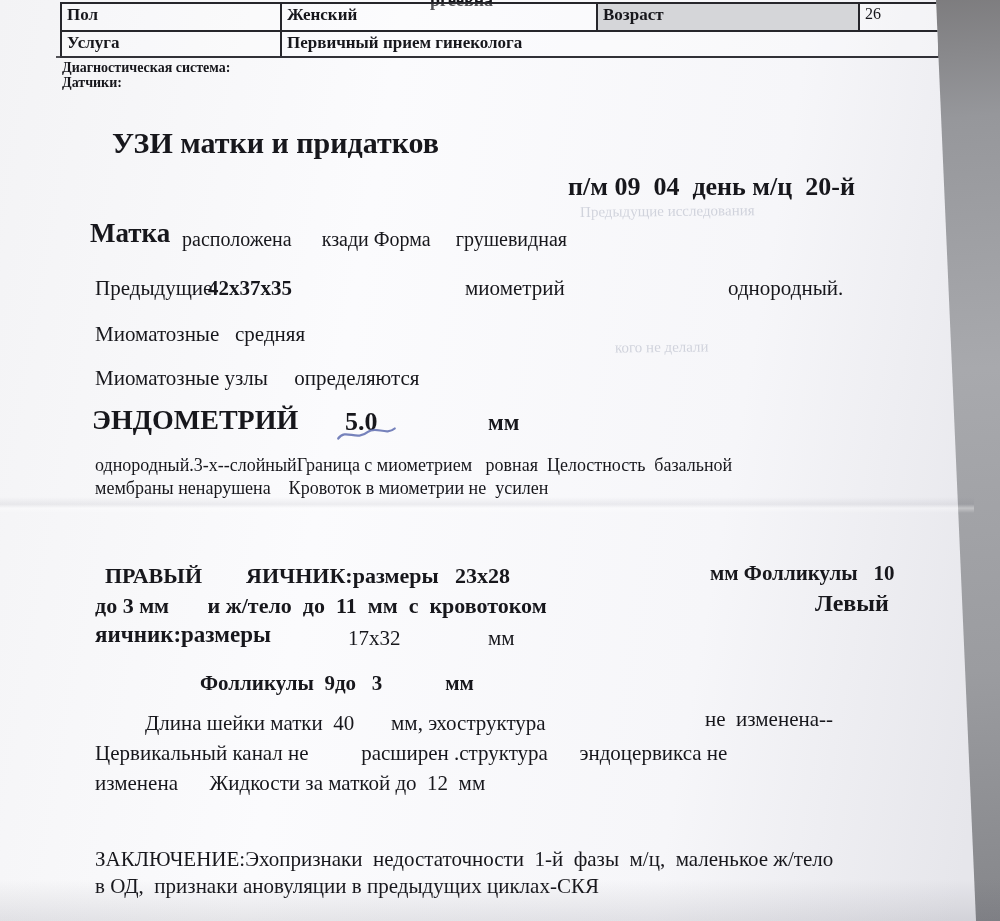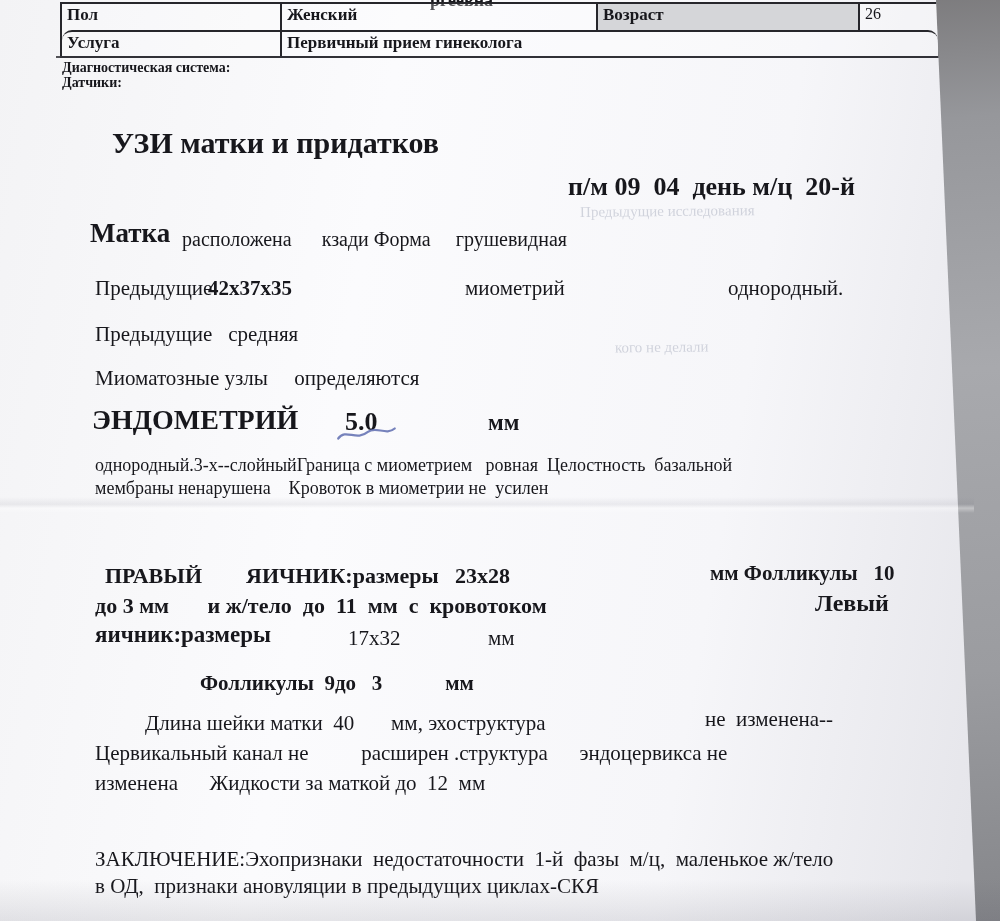--- a/index.html
+++ b/index.html
@@ -47,21 +47,21 @@
 
     <div class="t b" style="left:430px;top:-11px;font-size:18px;">ргеевна</div>
 
     <div class="tbl">
       <div class="trow" style="grid-template-columns:218px 316px 262px 1fr;height:26px;">
         <div class="tcell first b">Пол</div>
         <div class="tcell b">Женский</div>
         <div class="tcell b shade">Возраст</div>
         <div class="tcell" style="font-size:16px;">26</div>
       </div>
-      <div class="trow trow2" style="grid-template-columns:218px 1fr;height:24px;border-radius:10px;">
+      <div class="trow trow2" style="grid-template-columns:218px 1fr;height:24px;">
         <div class="tcell first b">Услуга</div>
         <div class="tcell b">Первичный прием гинеколога</div>
       </div>
     </div>
 
     <div class="hline"></div>
 
     <div class="t b" style="left:62px;top:59px;font-size:14px;">Диагностическая система:</div>
     <div class="t b" style="left:62px;top:74px;font-size:14px;">Датчики:</div>
 
@@ -73,21 +73,21 @@
     <div class="t ghost" style="left:615px;top:338px;font-size:15px;">кого не делали</div>
 
     <div class="t b" style="left:90px;top:216px;font-size:27px;">Матка</div>
     <div class="t" style="left:182px;top:227px;font-size:20px;">расположена      кзади Форма     грушевидная</div>
 
     <div class="t" style="left:95px;top:275px;font-size:21px;">Предыдущие</div>
     <div class="t b" style="left:208px;top:275px;font-size:21px;">42х37х35</div>
     <div class="t" style="left:465px;top:275px;font-size:21px;">миометрий</div>
     <div class="t" style="left:728px;top:275px;font-size:21px;">однородный.</div>
 
-    <div class="t" style="left:95px;top:321px;font-size:21px;">Предыдущие   средняя</div>
+    <div class="t" style="left:95px;top:321px;font-size:21px;">Миоматозные   средняя</div>
 
     <div class="t" style="left:95px;top:365px;font-size:21px;">Миоматозные узлы     определяются</div>
 
     <div class="t b" style="left:92px;top:402px;font-size:28px;">ЭНДОМЕТРИЙ</div>
     <div class="t b" style="left:345px;top:405px;font-size:26px;">5.0</div>
     <div class="t b" style="left:488px;top:408px;font-size:23px;">мм</div>
 
     <svg class="penmark" width="62" height="20" viewBox="0 0 62 20">
       <path d="M2 13 C10 3 20 17 32 8 C40 2 50 13 59 6" stroke="#4a5aa5" stroke-width="2.2" fill="none" opacity="0.75" stroke-linecap="round"></path>
     </svg>

